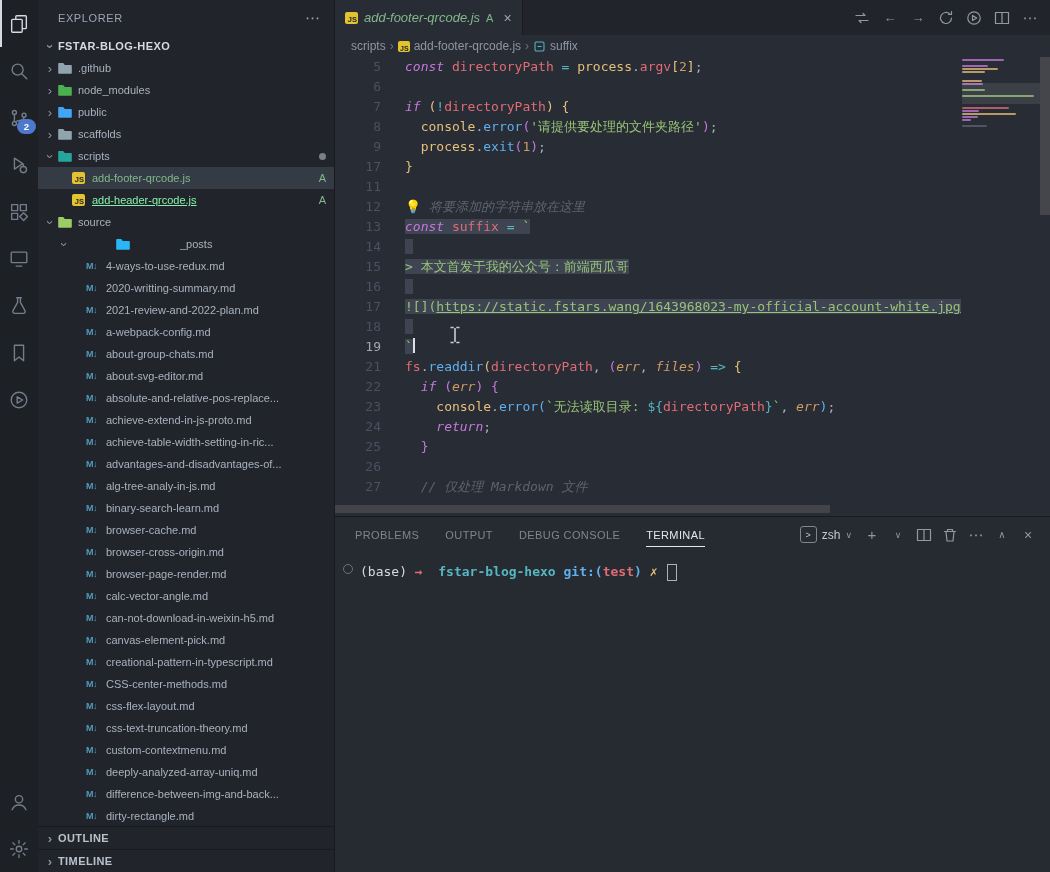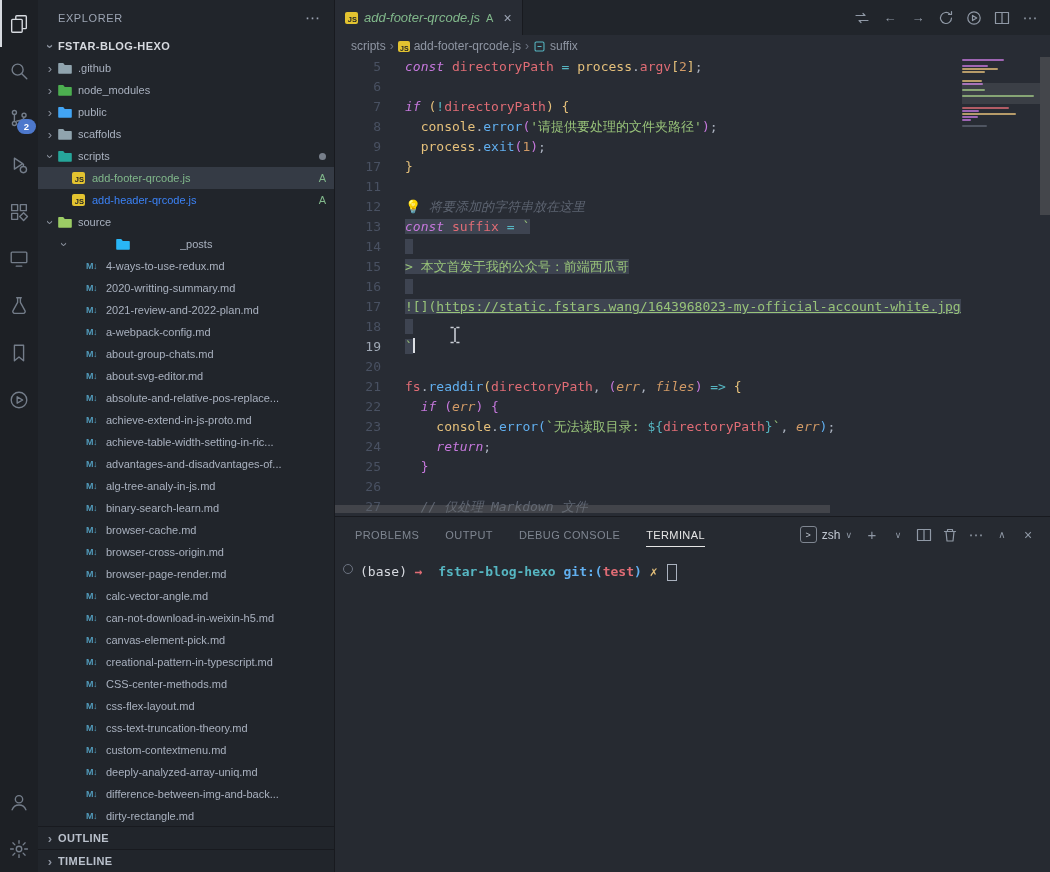--- a/index.html
+++ b/index.html
@@ -249,21 +249,21 @@
         </div>
         <div class="trow selected" style="padding-left: 18px;">
           <span class="chev hidden">›</span>
           <span class="jsicon">JS</span>
           <span class="tlabel" style="color: rgb(129, 184, 139);">add-footer-qrcode.js</span>
           <span class="gitbadge" style="color: rgb(129, 184, 139);">A</span>
         </div>
         <div class="trow" style="padding-left: 18px;">
           <span class="chev hidden">›</span>
           <span class="jsicon">JS</span>
-          <span class="tlabel" style="color: #3b82f6;">add-header-qrcode.js</span>
+          <span class="tlabel" style="color: #86efac; text-decoration: underline;">add-header-qrcode.js</span>
           <span class="gitbadge" style="color: rgb(129, 184, 139);">A</span>
         </div>
         <div class="trow" style="padding-left: 4px;">
           <span class="chev exp">›</span>
           <span class="ficon">
             <svg width="14" height="12" viewBox="0 0 14 12">
               <path d="M1 1h4.2l1.6 2H13a.8.8 0 0 1 .8.8V11a.8.8 0 0 1-.8.8H1A.8.8 0 0 1 .2 11V1.8A.8.8 0 0 1 1 1z" fill="#9ccc65"></path>
             </svg>
           </span>
           <span class="tlabel">source</span>
@@ -493,21 +493,20 @@
           <div class="code-line"><div class="ln">17</div><div class="code"><span><span class="tok-b1">}</span></span></div></div>
           <div class="code-line"><div class="ln">11</div><div class="code"><span></span></div></div>
           <div class="code-line"><div class="ln">12</div><div class="code"><span><span class="tok-emoji">💡 </span><span class="tok-cm">将要添加的字符串放在这里</span></span></div></div>
           <div class="code-line"><div class="ln">13</div><div class="code"><span class="selbg"><span class="tok-kw">const </span><span class="tok-var">suffix </span><span class="tok-op">= </span><span class="tok-str">`</span></span></div></div>
           <div class="code-line"><div class="ln">14</div><div class="code"><span class="selbg"><span class="tok-str"> </span></span></div></div>
           <div class="code-line"><div class="ln">15</div><div class="code"><span class="selbg"><span class="tok-str">&gt; 本文首发于我的公众号：前端西瓜哥</span></span></div></div>
           <div class="code-line"><div class="ln">16</div><div class="code"><span class="selbg"><span class="tok-str"> </span></span></div></div>
           <div class="code-line"><div class="ln">17</div><div class="code"><span class="selbg"><span class="tok-str">![](</span><span class="tok-strlink">https://static.fstars.wang/1643968023-my-official-account-white.jpg</span></span></div></div>
           <div class="code-line"><div class="ln">18</div><div class="code"><span class="selbg"><span class="tok-str"> </span></span></div></div>
           <div class="code-line"><div class="ln active">19</div><div class="code"><span class="selbg"><span class="tok-str">`</span></span><span class="caret"></span></div></div>
-          <div class="code-line"><div class="ln">20</div><div class="code"><span></span></div></div>
           <div class="code-line"><div class="ln">21</div><div class="code"><span><span class="tok-var">fs</span><span class="tok-pl">.</span><span class="tok-fn">readdir</span><span class="tok-b1">(</span><span class="tok-var">directoryPath</span><span class="tok-pl">, </span><span class="tok-b2">(</span><span class="tok-prm">err</span><span class="tok-pl">, </span><span class="tok-prm">files</span><span class="tok-b2">)</span><span class="tok-pl"> </span><span class="tok-op">=&gt; </span><span class="tok-b1">{</span></span></div></div>
           <div class="code-line"><div class="ln">22</div><div class="code"><span><span class="tok-pl">  </span><span class="tok-kw">if </span><span class="tok-b2">(</span><span class="tok-prm">err</span><span class="tok-b2">)</span><span class="tok-pl"> </span><span class="tok-b2">{</span></span></div></div>
           <div class="code-line"><div class="ln">23</div><div class="code"><span><span class="tok-pl">    </span><span class="tok-obj">console</span><span class="tok-pl">.</span><span class="tok-fn">error</span><span class="tok-b3">(</span><span class="tok-str">`无法读取目录: </span><span class="tok-op">${</span><span class="tok-var">directoryPath</span><span class="tok-op">}</span><span class="tok-str">`</span><span class="tok-pl">, </span><span class="tok-prm">err</span><span class="tok-b3">)</span><span class="tok-pl">;</span></span></div></div>
           <div class="code-line"><div class="ln">24</div><div class="code"><span><span class="tok-pl">    </span><span class="tok-kw">return</span><span class="tok-pl">;</span></span></div></div>
           <div class="code-line"><div class="ln">25</div><div class="code"><span><span class="tok-pl">  </span><span class="tok-b2">}</span></span></div></div>
           <div class="code-line"><div class="ln">26</div><div class="code"><span></span></div></div>
           <div class="code-line"><div class="ln">27</div><div class="code"><span><span class="tok-pl">  </span><span class="tok-cm">// 仅处理 Markdown 文件</span></span></div></div>
         </div>
       <div class="minimap">
         <div class="mm-sel" style="top: 26px; height: 21px;"></div>

